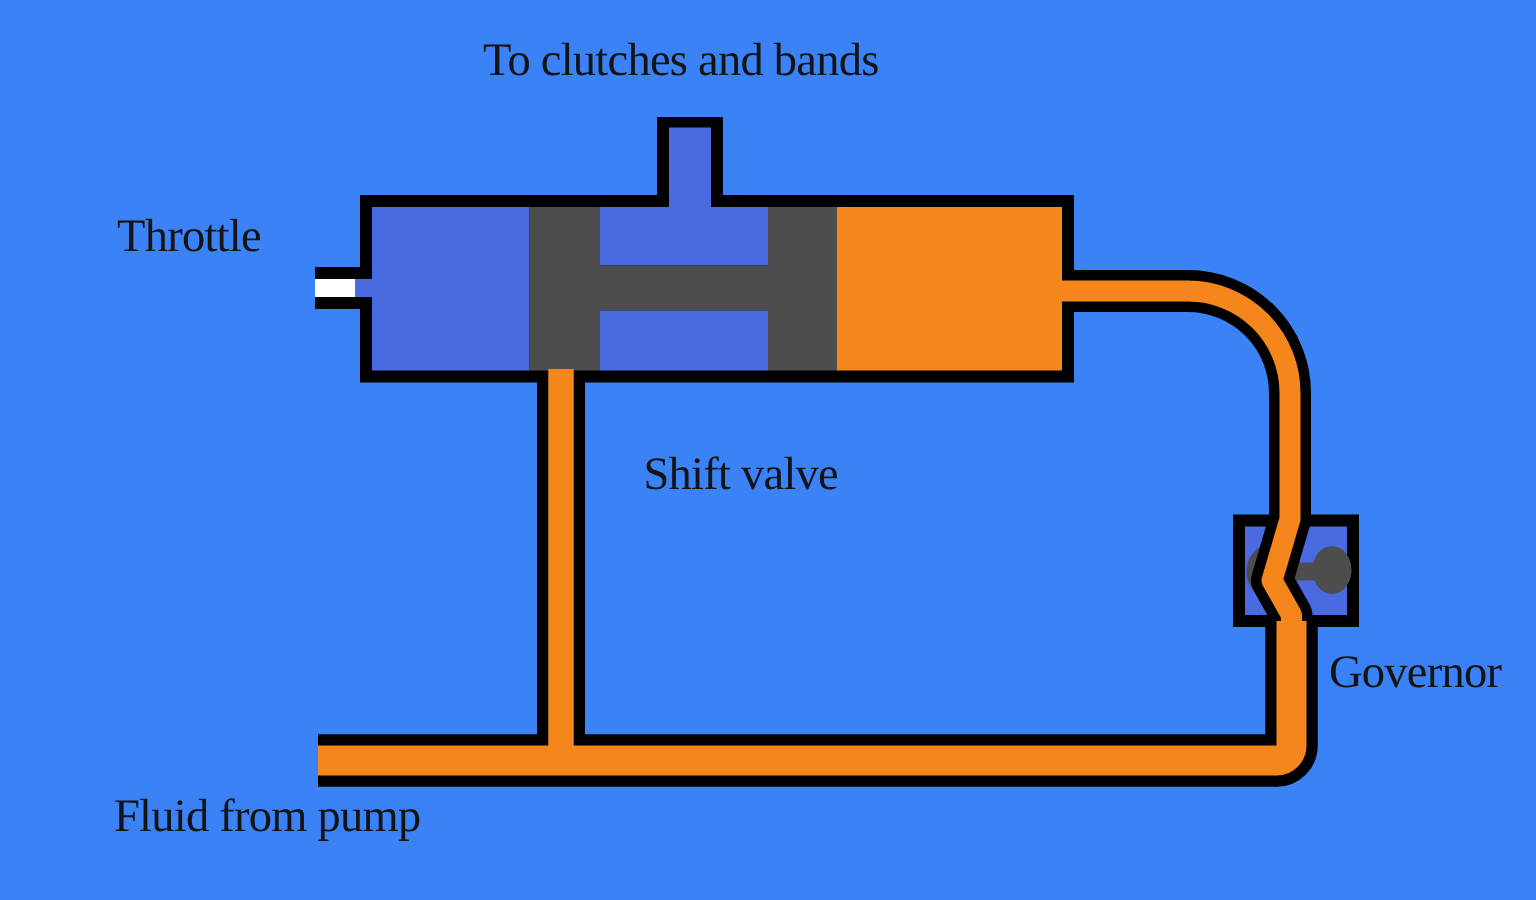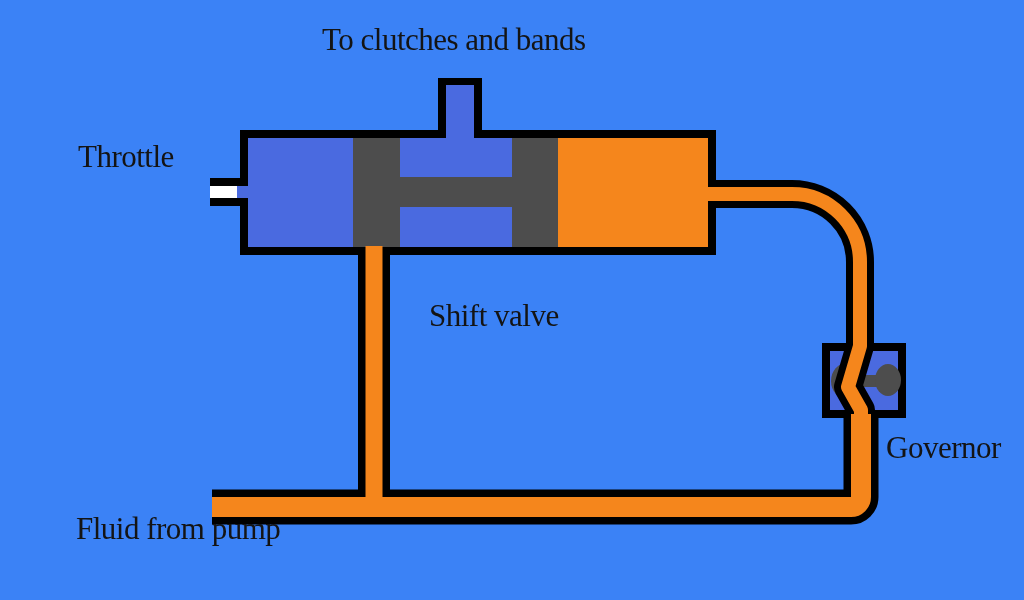--- a/index.html
+++ b/index.html
@@ -64,15 +64,15 @@
   <div class="label" style="left:322px;top:24px;">To clutches and bands</div>
 
   <div class="label label-throttle" style="left:78px;top:130px;">
     <div>Throttle</div>
   </div>
 
   <div class="label" style="left:429px;top:260px;margin-top:40px;">Shift valve</div>
 
   <div class="label" style="left:886px;top:432px;text-align:right;">Governor</div>
 
-  <div class="label" style="left:76px;top:513px;">Fluid from pump</div>
+  <div class="label" style="left:76px;top:528px;">Fluid from pump</div>
 
 </div>
 
 </body></html>

